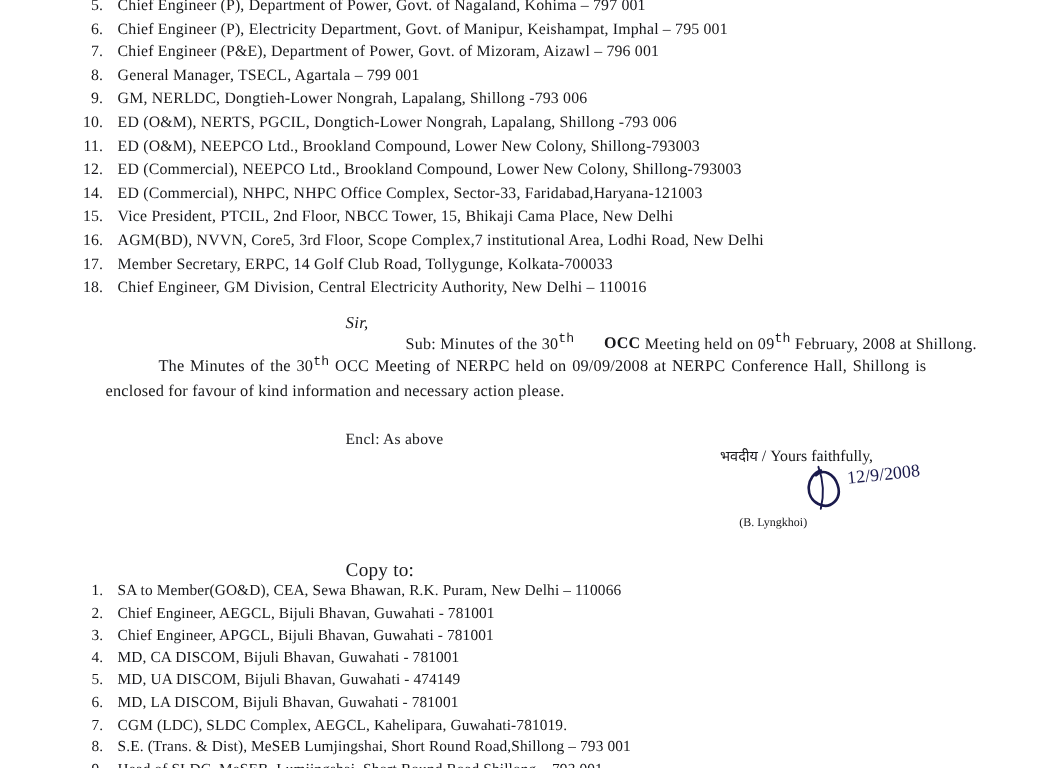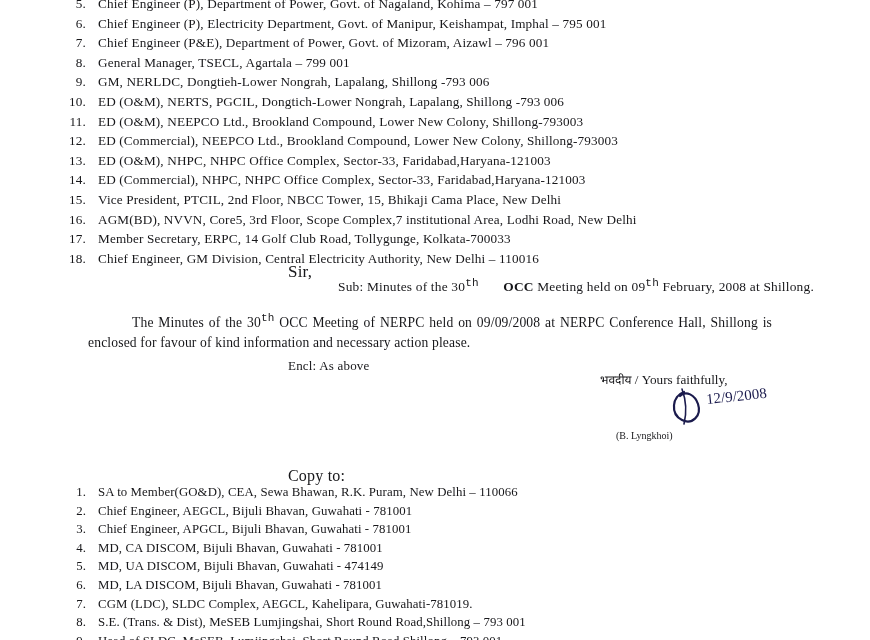--- a/index.html
+++ b/index.html
@@ -47,38 +47,39 @@
   .addr-txt {
     flex: 1 1 auto;
     white-space: nowrap;
   }
 
   
   .sir {
     position: absolute;
     left: 288px;
     top: 262px;
-    font-size: 17px;
-    letter-spacing: 0.2px;
+    font-size: 14px;
+    letter-spacing: 0.2px;
+    font-style: italic;
   }
   .subject {
     position: absolute;
     left: 338px;
     top: 277px;
     font-size: 13.4px;
     letter-spacing: 0.2px;
     white-space: nowrap;
   }
   .subject b { font-weight: bold; margin-left: 21px; }
   .sup { font-size: 11px; vertical-align: super; font-family: Liberation Mono, monospace; }
 
   .para {
     position: absolute;
     left: 88px;
-    top: 308px;
+    top: 292px;
     width: 684px;
     font-size: 13.6px;
     line-height: 20px;
     text-align: justify;
     letter-spacing: 0.15px;
   }
   .para .indent { display: inline-block; width: 44px; }
 
   .encl {
     position: absolute;
@@ -195,24 +196,20 @@
     </div>
     <div class="addr-row">
       <span class="addr-num">11.</span>
       <span class="addr-txt">ED (O&amp;M), NEEPCO Ltd., Brookland Compound, Lower New Colony, Shillong-793003</span>
     </div>
     <div class="addr-row">
       <span class="addr-num">12.</span>
       <span class="addr-txt">ED (Commercial), NEEPCO Ltd., Brookland Compound, Lower New Colony, Shillong-793003</span>
     </div>
     <div class="addr-row">
-      <span class="addr-num">13.</span>
-      <span class="addr-txt">ED (O&amp;M), NHPC, NHPC Office Complex, Sector-33, Faridabad,Haryana-121003</span>
-    </div>
-    <div class="addr-row">
       <span class="addr-num">14.</span>
       <span class="addr-txt">ED (Commercial), NHPC, NHPC Office Complex, Sector-33, Faridabad,Haryana-121003</span>
     </div>
     <div class="addr-row">
       <span class="addr-num">15.</span>
       <span class="addr-txt">Vice President, PTCIL, 2nd Floor, NBCC Tower, 15, Bhikaji Cama Place, New Delhi</span>
     </div>
     <div class="addr-row">
       <span class="addr-num">16.</span>
       <span class="addr-txt">AGM(BD), NVVN, Core5, 3rd Floor, Scope Complex,7 institutional Area, Lodhi Road, New Delhi</span>

